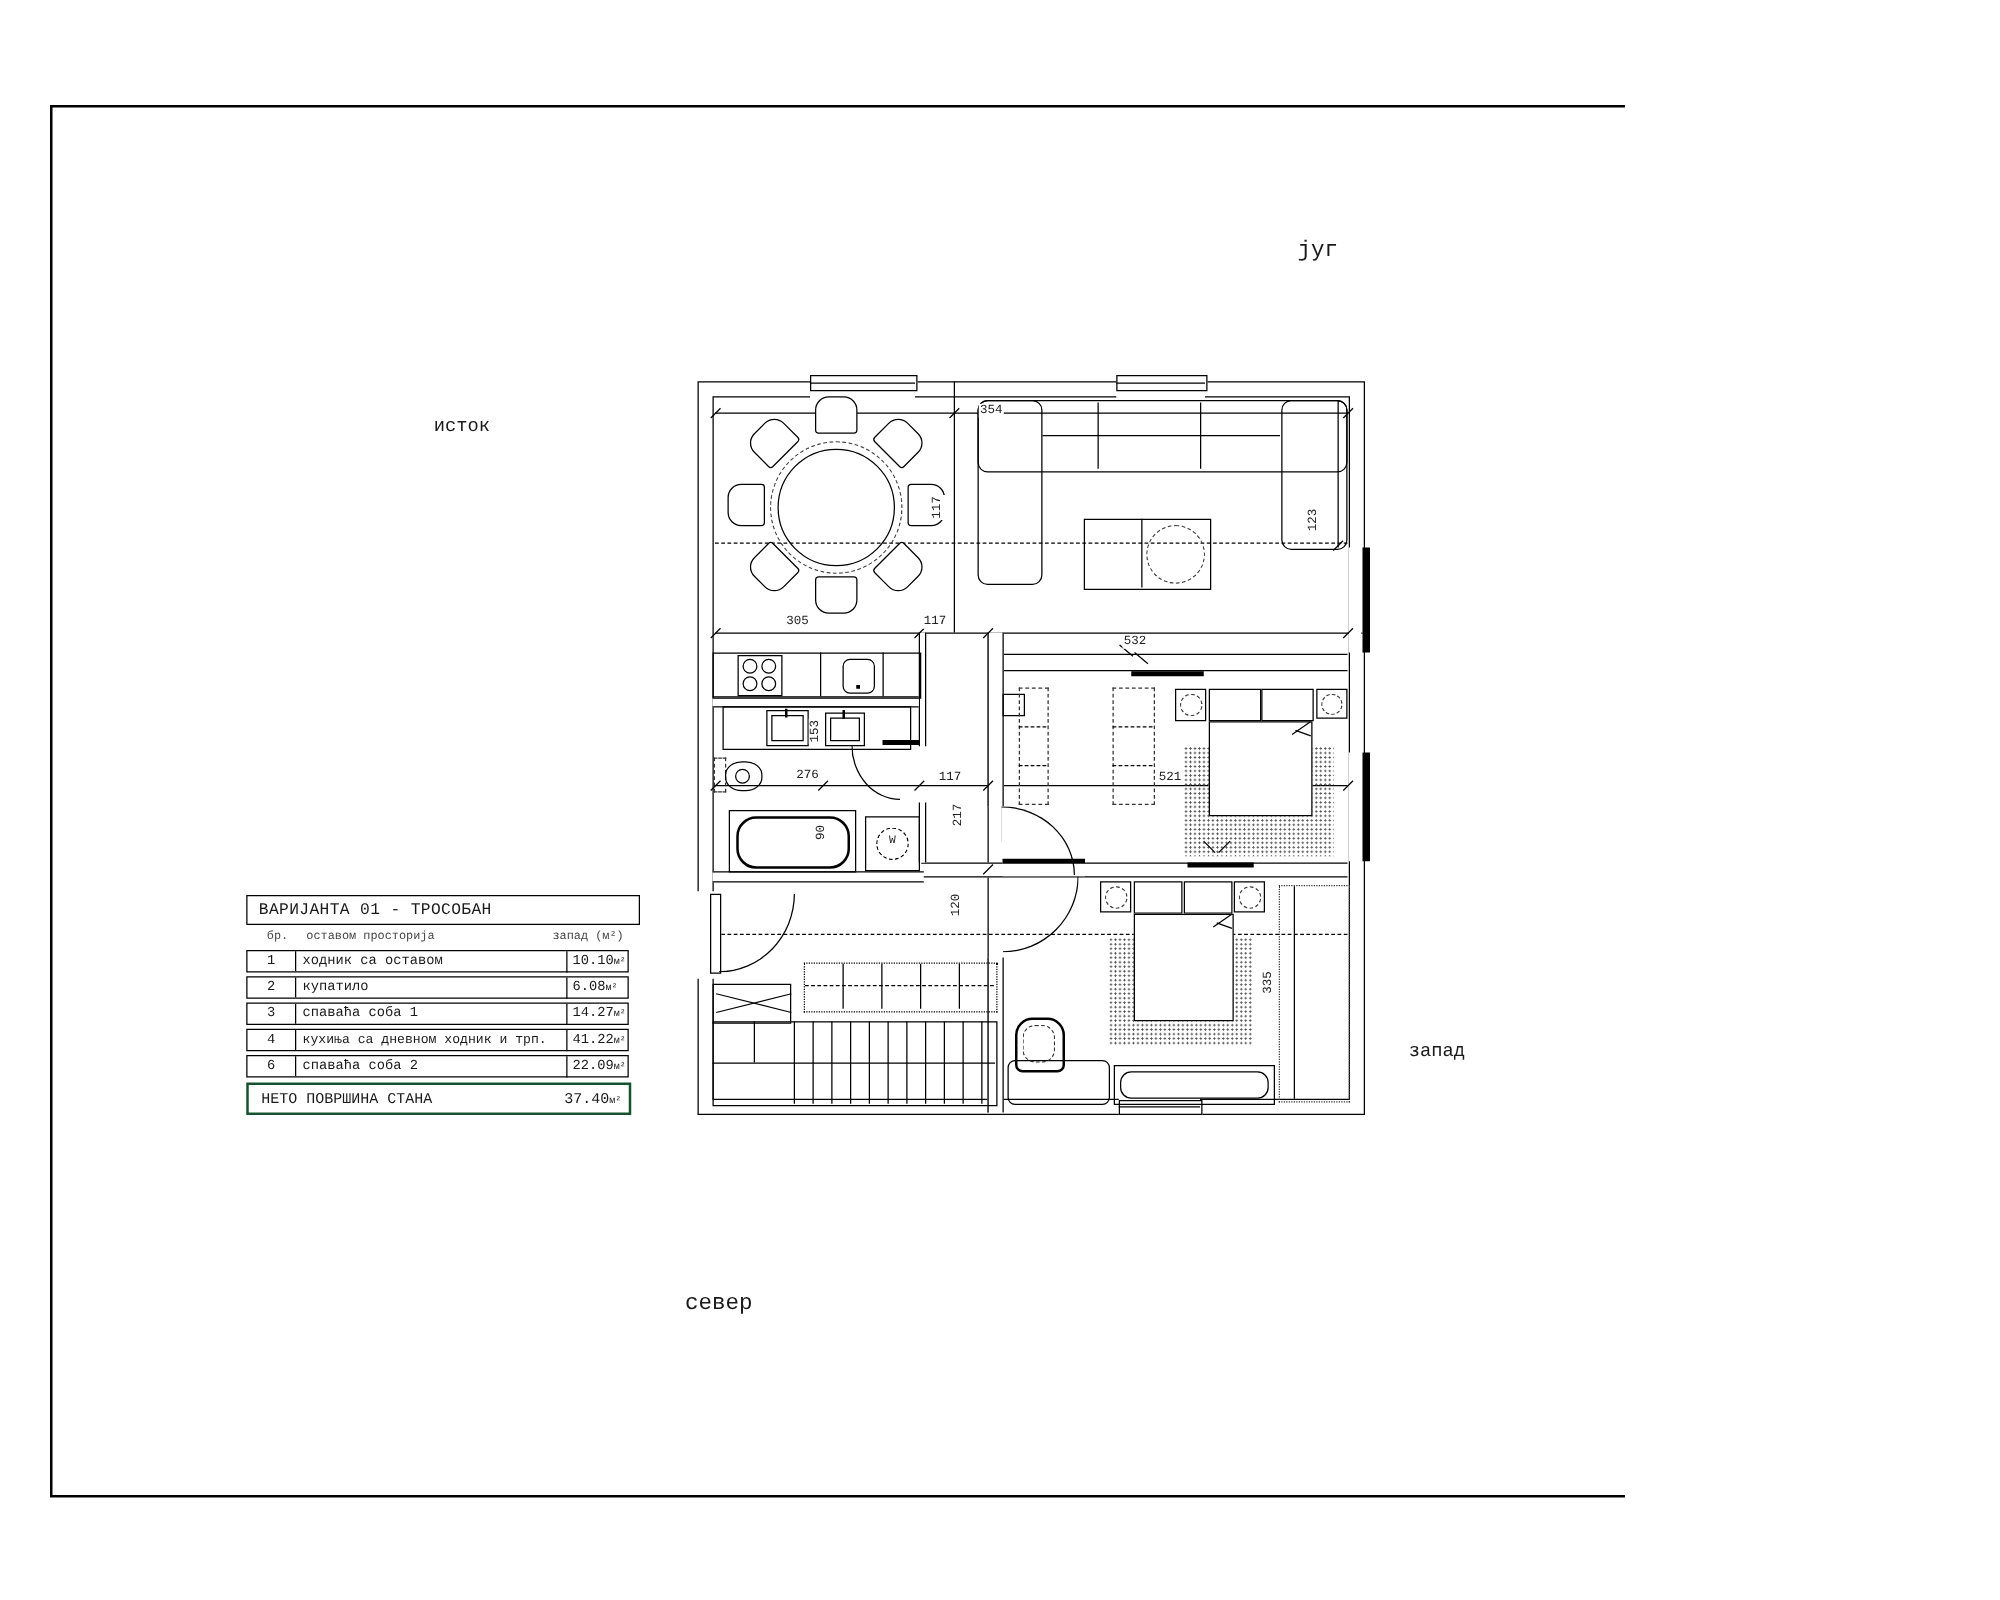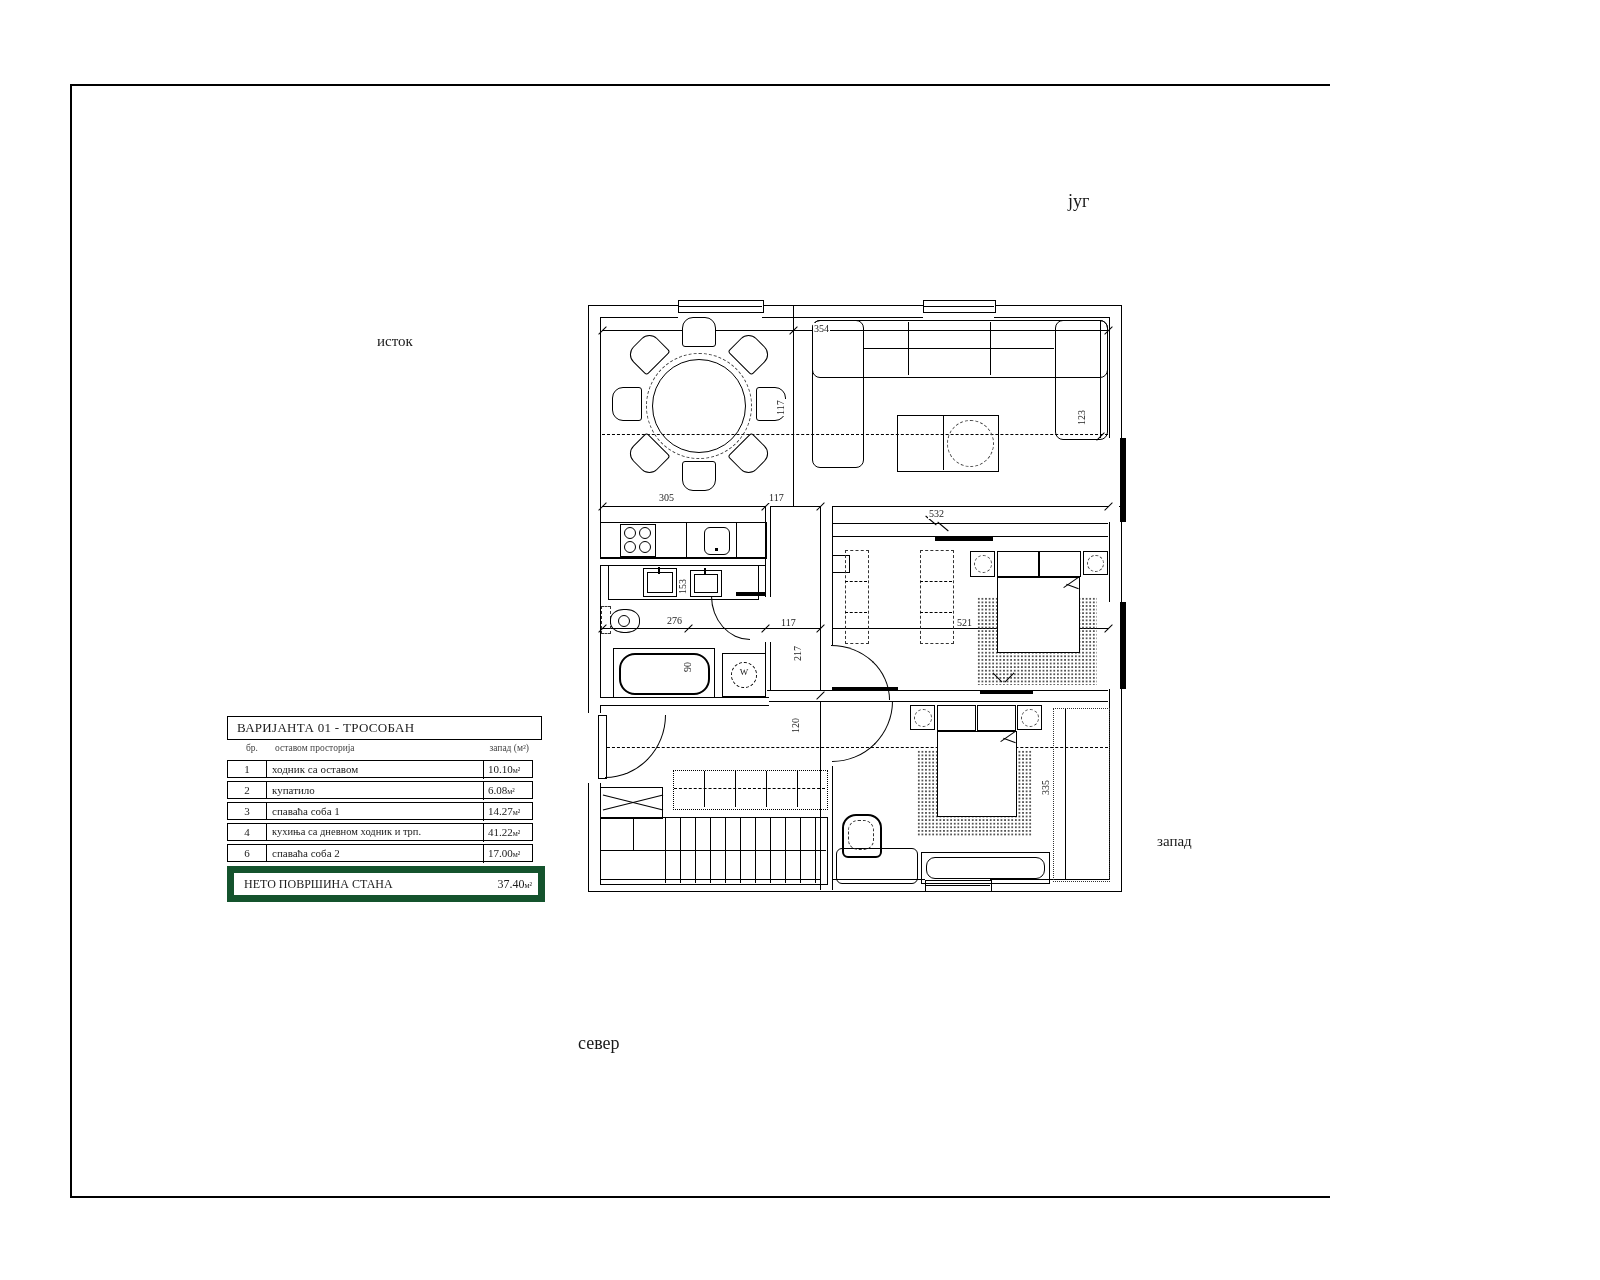--- a/index.html
+++ b/index.html
@@ -1,32 +1,32 @@
 <!DOCTYPE html>
 <html><head>
 <meta charset="utf-8">
 <style>
   html,body{margin:0;padding:0;background:#fff;}
   .page{position:relative;width:1300px;height:1280px;background:#fff;overflow:hidden;
-        font-family:Liberation Serif, serif;color:#1a1a1a;margin-left:30px;}
+        font-family:Liberation Mono, monospace;color:#1a1a1a;}
   .sheet-border{position:absolute;left:40px;top:84px;width:1549px;height:1110px;border:2px solid #000;}
   .compass{position:absolute;color:#1a1a1a;}
   
   .tbl-title{position:absolute;left:197px;top:716px;width:304px;height:22px;border:1px solid #000;
              font-size:13px;line-height:22px;padding-left:9px;letter-spacing:.3px;}
   .tbl-head{position:absolute;left:197px;top:743px;width:306px;height:14px;font-size:9.5px;color:#444;}
   .tbl-head .c1{position:absolute;left:12px;top:0;width:26px;text-align:center;}
   .tbl-head .c2{position:absolute;left:48px;top:0;}
   .tbl-head .c3{position:absolute;right:4px;top:0;}
   .trow{position:absolute;left:197px;width:304px;height:16px;border:1px solid #000;font-size:11px;line-height:16px;}
   .trow .num{position:absolute;left:0;top:0;width:38px;height:16px;text-align:center;border-right:1px solid #000;}
   .trow .nm{position:absolute;left:44px;top:0;white-space:nowrap;}
   .trow .ar{position:absolute;left:255px;top:0;width:46px;text-align:left;border-left:1px solid #000;padding-left:4px;}
   .unit{font-size:8px;}
-  .tfoot{position:absolute;left:197px;top:866px;width:304px;height:22px;border:7px solid #14532d;
+  .tfoot{position:absolute;left:197px;top:866px;width:304px;height:22px;border:2px solid #14532d;
          font-size:12px;line-height:22px;}
   .tfoot .lbl{position:absolute;left:10px;top:0;}
   .tfoot .val{position:absolute;right:6px;top:0;}
   
   .plan{position:absolute;left:548px;top:296px;width:560px;height:612px;}
   .b{position:absolute;border:1px solid #000;background:transparent;}
   .bw{position:absolute;border:1px solid #000;background:#fff;}
   .ln{position:absolute;background:#000;}
   .white{position:absolute;background:#fff;}
   .dash{position:absolute;border:1px dashed #333;}
@@ -82,21 +82,21 @@
       <span class="ar"><span>14.27</span><span class="unit">м²</span></span>
     </div>
     <div class="trow" style="top:823px;">
       <span class="num">4</span>
       <span class="nm" style="font-size:10.5px;">кухиња са дневном ходник и трп.</span>
       <span class="ar" title="41.22"><span>41.22</span><span class="unit">м²</span></span>
     </div>
     <div class="trow" style="top:844px;">
       <span class="num">6</span>
       <span class="nm">спаваћа соба 2</span>
-      <span class="ar"><span>17.00</span><span class="unit">м²</span></span>
+      <span class="ar"><span>22.09</span><span class="unit">м²</span></span>
     </div>
 
     <div class="tfoot">
       <span class="lbl">НЕТО ПОВРШИНА СТАНА</span>
       <span class="val"><span>37.40</span><span class="unit">м²</span></span>
     </div>
   </div>
 
   <div class="plan">
 

